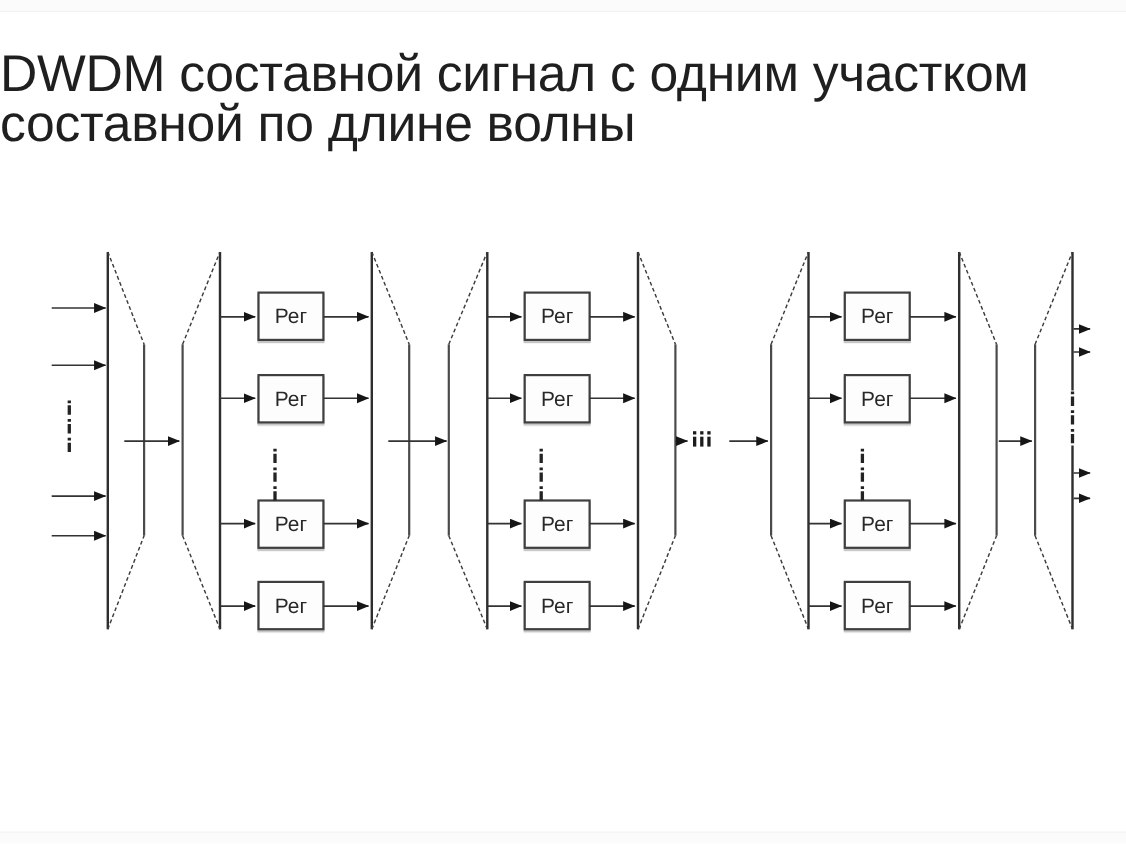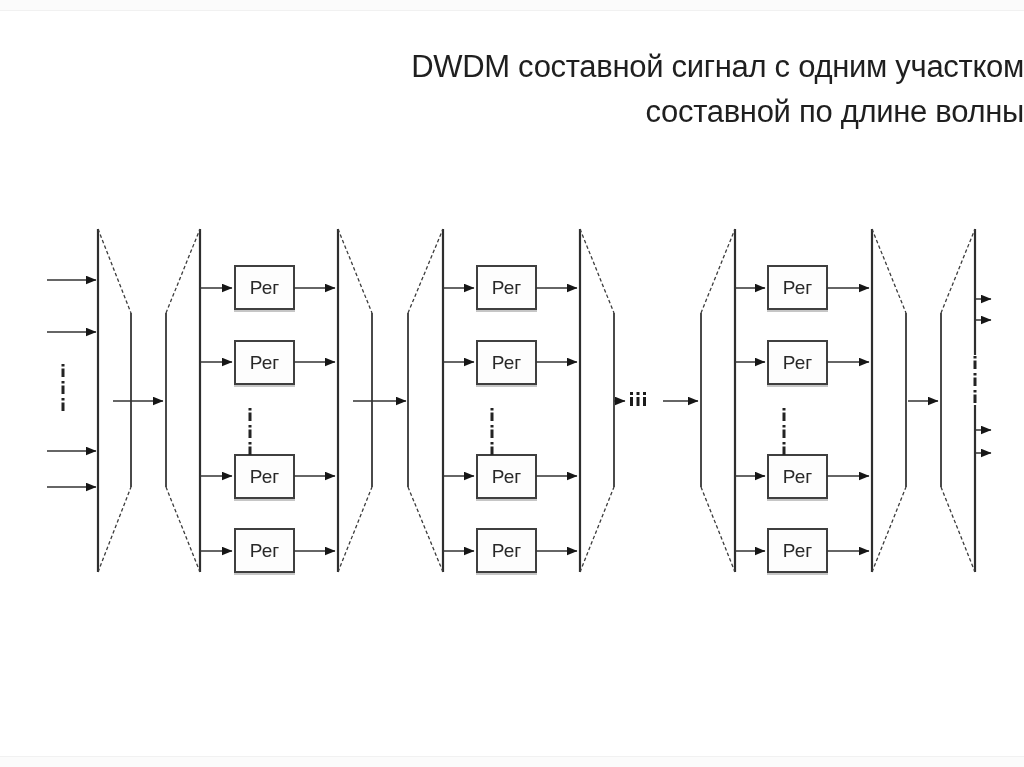--- a/index.html
+++ b/index.html
@@ -14,22 +14,22 @@
   .band-top {
     position: absolute; top: 0; left: 0; right: 0; height: 10px;
     background: #fbfbfb; border-bottom: 1px solid #f1f1f1;
   }
   .band-bottom {
     position: absolute; bottom: 0; left: 0; right: 0; height: 10px;
     background: #fbfbfb; border-top: 1px solid #f1f1f1;
   }
   .title {
     position: absolute; top: 44px; left: 0; width: 100%;
-    text-align: right;
-    font-size: 31px; line-height: 45px;
+    text-align: left;
+    font-size: 47px; line-height: 45px;
     letter-spacing: -0.3px;
     color: #1f1f1f;
   }
   svg.diagram { position: absolute; left: 0; top: 0; }
   .edge-tall  { stroke: #2e2e2e; stroke-width: 2.2; }
   .edge-short { stroke: #4a4a4a; stroke-width: 2; }
   .slant {
     stroke: #3c3c3c; stroke-width: 1.3;
     stroke-dasharray: 3.5 2.4; fill: none;
   }

